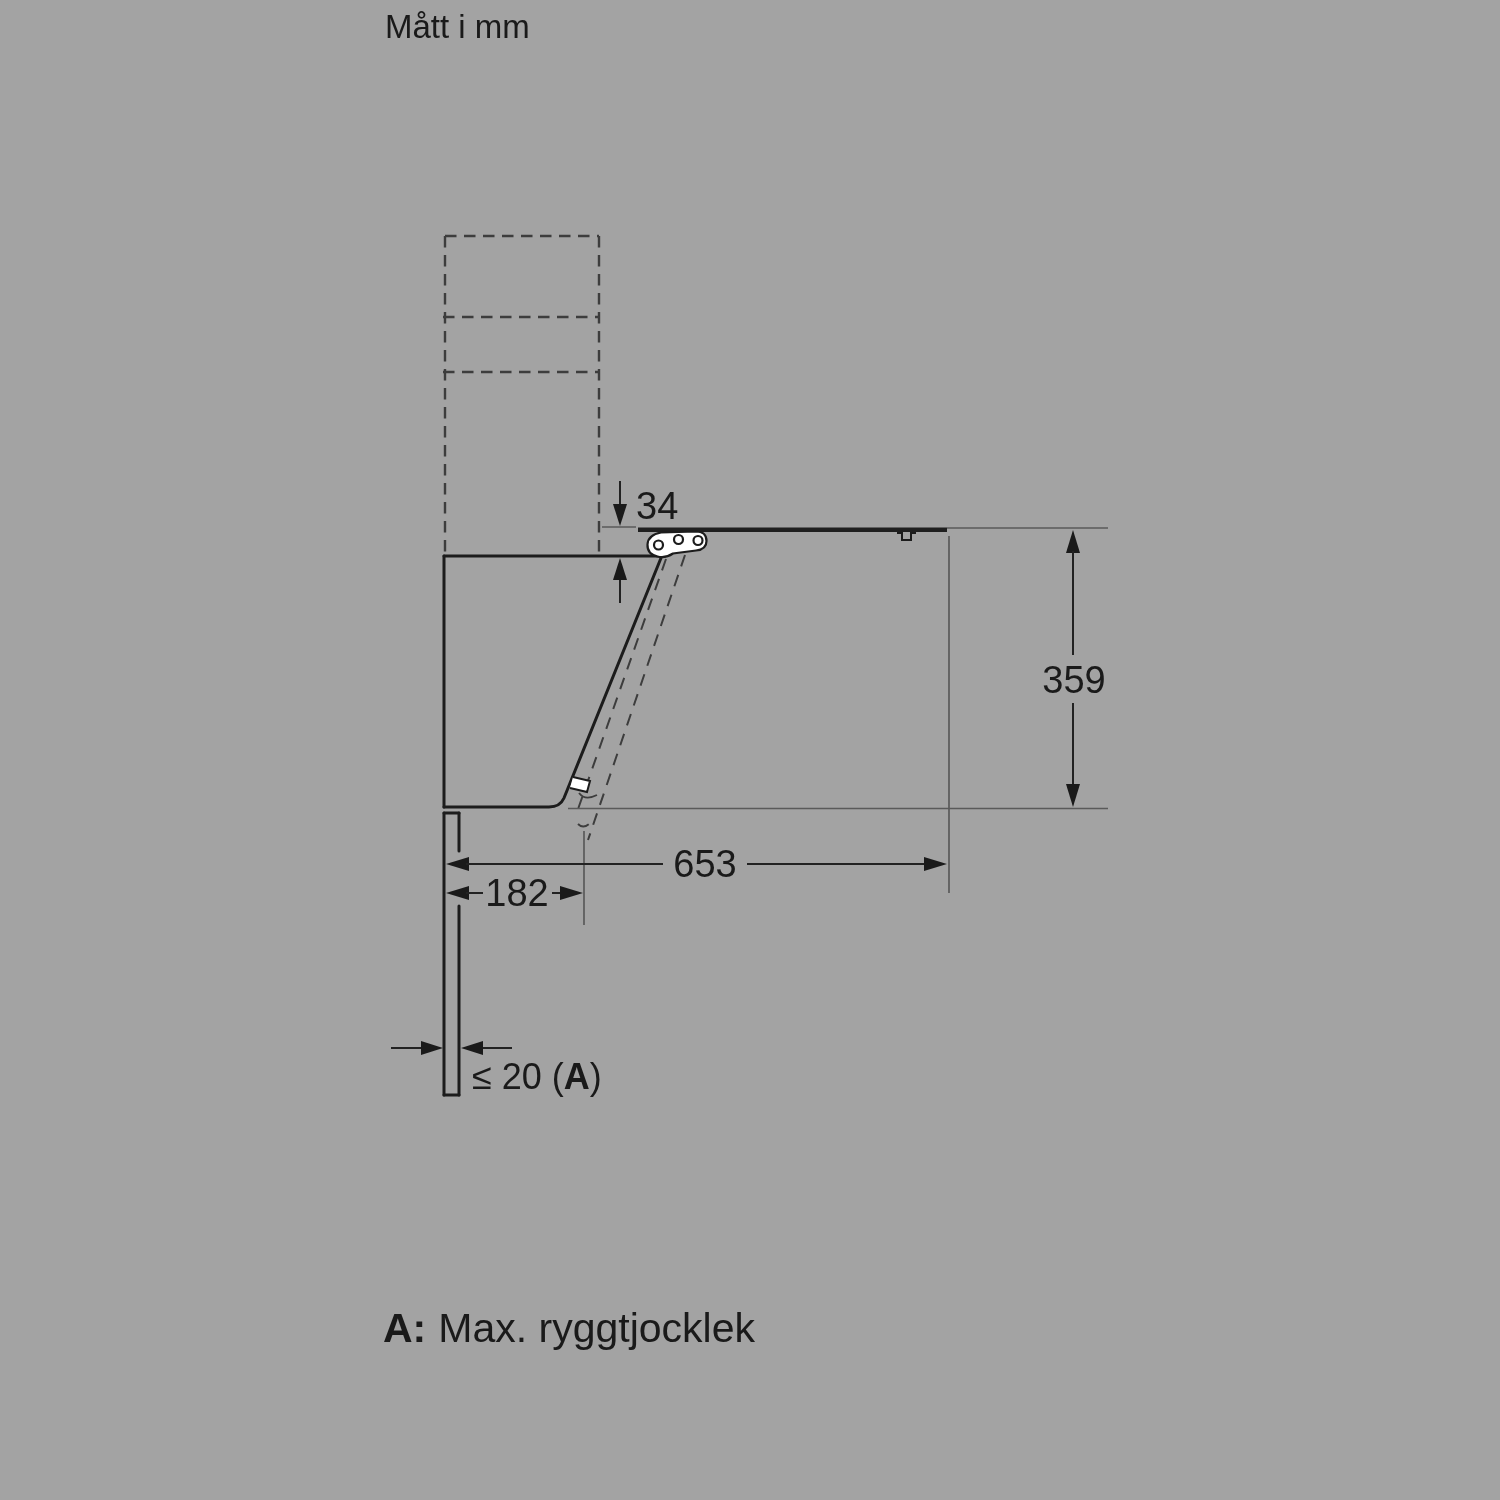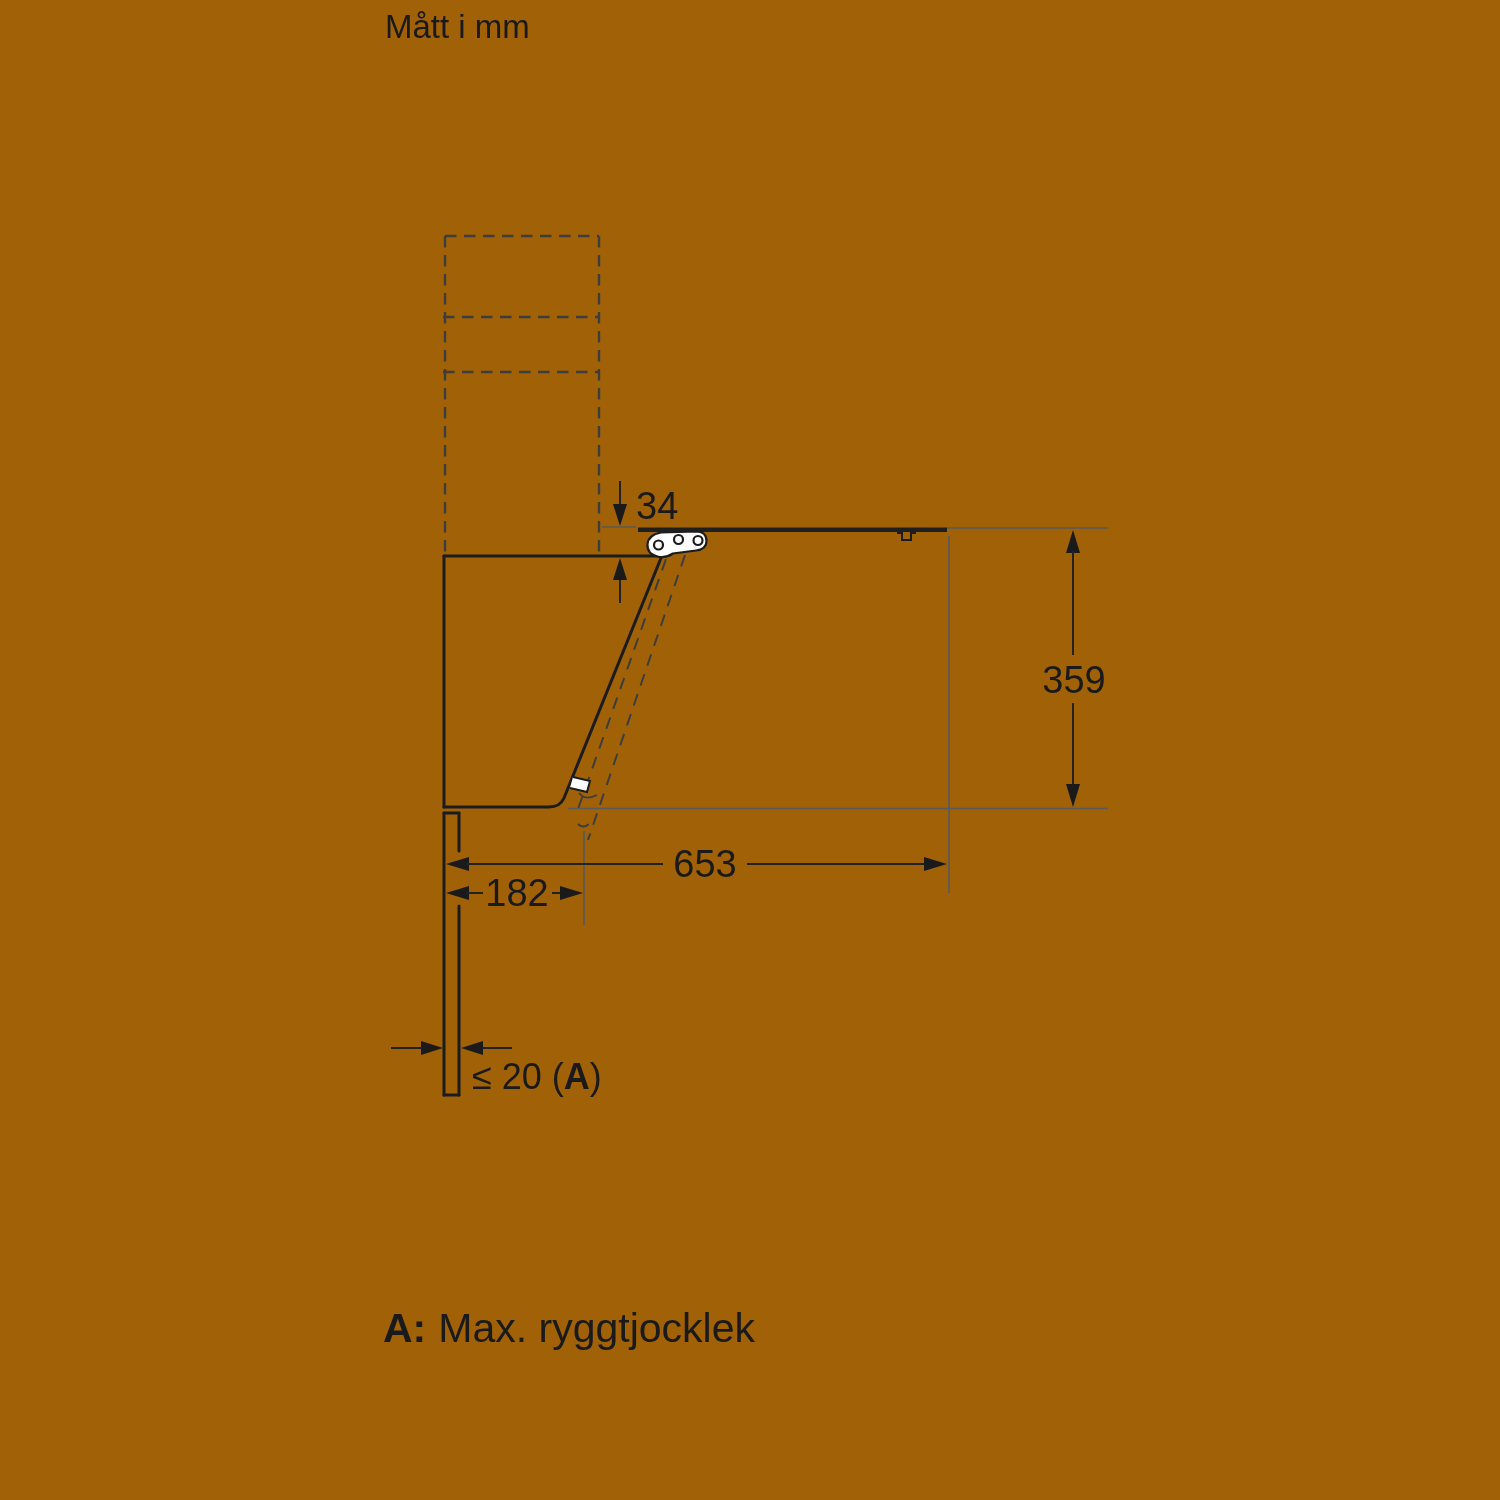--- a/index.html
+++ b/index.html
@@ -7,21 +7,21 @@
     padding: 0;
     background: #ffffff;
     width: 1500px;
     height: 1500px;
     font-family: "Liberation Sans", sans-serif;
   }
   .stage {
     position: relative;
     width: 1500px;
     height: 1500px;
-    background: #a16207;
+    background: #a3a3a3;
     overflow: hidden;
   }
   svg { display: block; }
   .solid-main   { stroke: #1c1c1c; stroke-width: 3;   fill: none; stroke-linecap: round; }
   .dash-chimney { stroke: #3d3d3d; stroke-width: 2.4; fill: none; stroke-dasharray: 11.5 7.5; }
   .dash-panel   { stroke: #3d3d3d; stroke-width: 2;   fill: none; stroke-dasharray: 12 9; }
   .dim-line     { stroke: #222222; stroke-width: 2;   fill: none; }
   .dim-arrow    { fill: #1a1a1a; stroke: none; }
   .ext-line     { stroke: #5a5a5a; stroke-width: 1.7; fill: none; }
   .detail-line  { stroke: #1c1c1c; stroke-width: 2.2; fill: #ffffff; }

